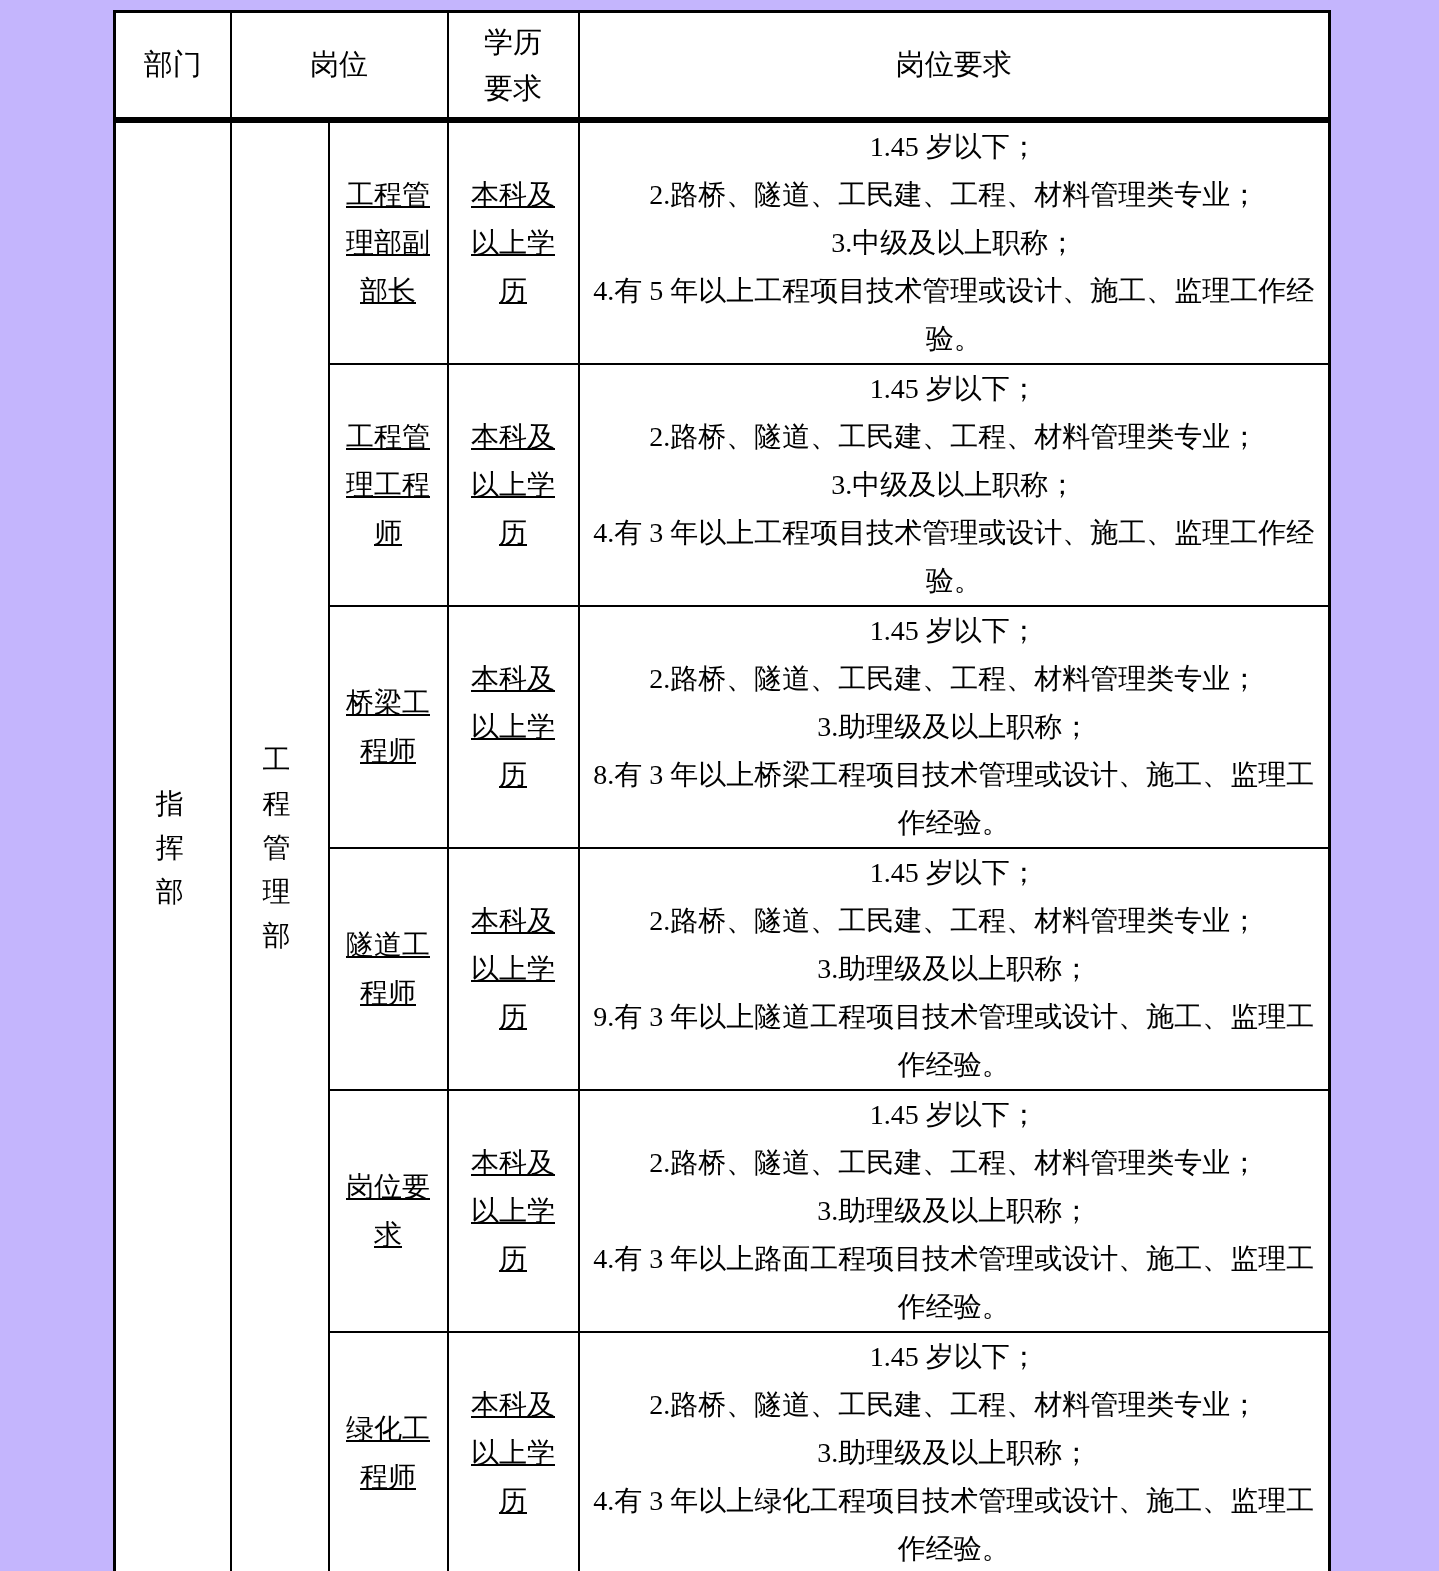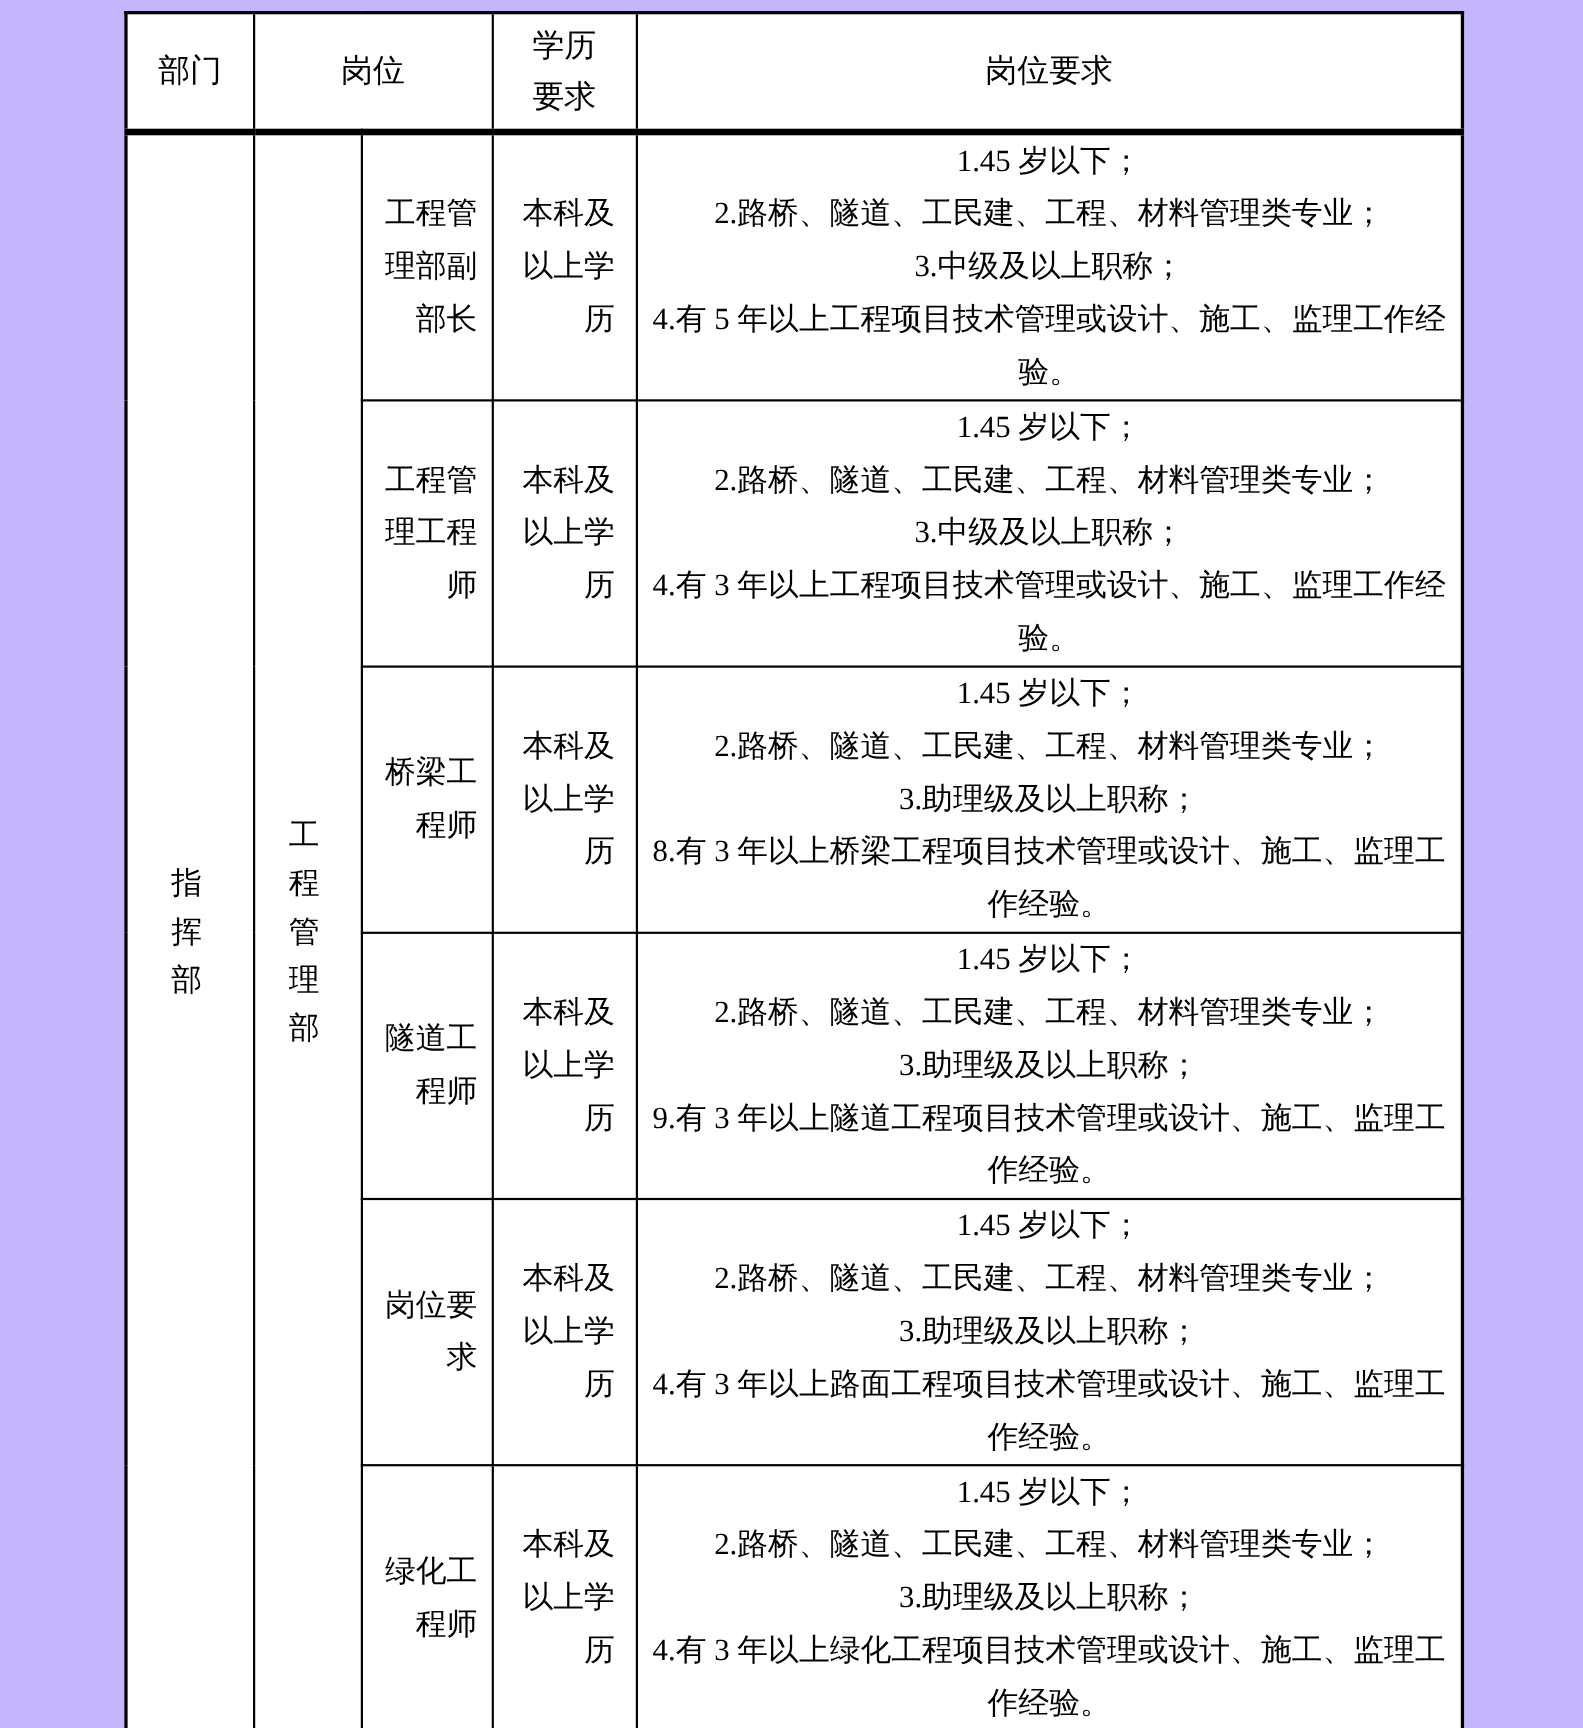--- a/index.html
+++ b/index.html
@@ -55,22 +55,23 @@
     width: 34px;
     margin: 0 auto;
     word-break: break-all;
     line-height: 44px;
     text-align: left;
   }
   .pos-inner, .edu-inner {
     width: 92px;
     margin: 0 auto;
     line-height: 48px;
-    text-align: right;
+    text-align: center;
     word-break: break-all;
+    text-decoration: underline;
   }
   td.req-cell {
     text-align: left;
     padding: 0 10px 0 12px;
   }
   .req-item {
     line-height: 48px;
     text-align: center;
   }
 </style>

